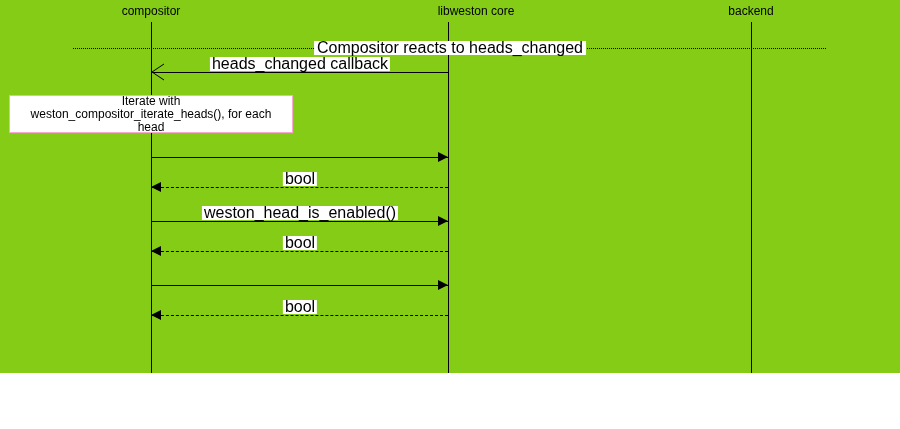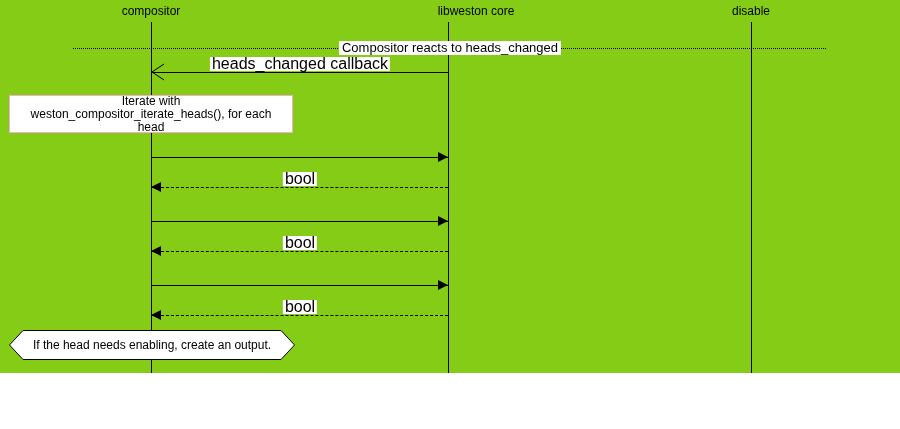--- a/index.html
+++ b/index.html
@@ -37,21 +37,21 @@
   .divider {
     position: absolute;
     height: 0;
     border-top: 1px dotted #000000;
   }
   .divider-label {
     position: absolute;
     transform: translate(-50%, -50%);
     background: #ffffff;
     padding: 0 3px;
-    font-size: 13px;
+    font-size: 16px;
     line-height: 14px;
     white-space: nowrap;
   }
   .msg-line {
     position: absolute;
     height: 0;
   }
   .msg-line.solid { border-top: 1px solid #000000; }
   .msg-line.dashed { border-top: 1px dashed #000000; }
   .msg-label {
@@ -120,46 +120,41 @@
   }
 </style>
 </head>
 <body>
 
 <div id="diagram">
     <div class="participant-label" style="left: 151px; top: 4px;">compositor</div>
     <div class="lifeline" style="left: 151px; top: 22px; height: 407px; background: rgb(0, 0, 0);"></div>
     <div class="participant-label" style="left: 448px; top: 4px; margin-left: 28px;">libweston core</div>
     <div class="lifeline" style="left: 448px; top: 22px; height: 407px; background: rgb(0, 0, 0);"></div>
-    <div class="participant-label" style="left: 751px; top: 4px;">disable</div>
+    <div class="participant-label" style="left: 751px; top: 4px;">backend</div>
     <div class="lifeline" style="left: 751px; top: 22px; height: 407px; background: rgb(0, 0, 0);"></div>
     <div class="divider" style="left: 73px; top: 48px; width: 753px;"></div>
     <div class="divider-label" style="left: 450px; top: 48px;">Compositor reacts to heads_changed</div>
     <div class="msg-line solid" style="left: 151px; top: 72px; width: 297px;"></div>
     <div class="arrowhead-open-left" style="left: 151px; top: 72px; margin-top: -9px; transform: none;"><svg width="14" height="18" viewBox="0 0 14 18">
         <polyline points="13,1 1,9 13,17" fill="none" stroke="#000000" stroke-width="1"></polyline>
       </svg></div>
     <div class="msg-label" style="left: 300px; top: 71px;">heads_changed callback</div>
     <div class="msg-line solid" style="left: 151px; top: 157px; width: 297px;"></div>
     <div class="arrowhead-filled-right" style="left: 438px; top: 157px;"></div>
     <div class="msg-line dashed" style="left: 151px; top: 187px; width: 297px;"></div>
     <div class="arrowhead-filled-left" style="left: 151px; top: 187px;"></div>
     <div class="msg-label" style="left: 300px; top: 186px;">bool</div>
     <div class="msg-line solid" style="left: 151px; top: 221px; width: 297px;"></div>
     <div class="arrowhead-filled-right" style="left: 438px; top: 221px;"></div>
+    <div class="msg-label" style="left: 300px; top: 220px;">weston_head_is_enabled()</div>
     <div class="msg-line dashed" style="left: 151px; top: 251px; width: 297px;"></div>
     <div class="arrowhead-filled-left" style="left: 151px; top: 251px;"></div>
     <div class="msg-label" style="left: 300px; top: 250px;">bool</div>
     <div class="msg-line solid" style="left: 151px; top: 285px; width: 297px;"></div>
     <div class="arrowhead-filled-right" style="left: 438px; top: 285px;"></div>
     <div class="msg-line dashed" style="left: 151px; top: 315px; width: 297px;"></div>
     <div class="arrowhead-filled-left" style="left: 151px; top: 315px;"></div>
     <div class="msg-label" style="left: 300px; top: 314px;">bool</div>
     <div class="msg-line dashed" style="left: 151px; top: 409px; width: 297px;"></div>
     <div class="arrowhead-filled-right" style="left: 438px; top: 409px;"></div>
     <div class="note-rect" style="left: 9px; top: 95px; width: 284px; height: 38px;">Iterate with weston_compositor_iterate_heads(), for each head</div>
-    <div class="note-hex-wrap" style="left: 9px; top: 330px; width: 286px; height: 30px;">
-      <svg width="286" height="30" viewBox="0 0 286 30">
-        <polygon points="14,0.5 272,0.5 285.5,15 272,29.5 14,29.5 0.5,15" fill="#ffffff" stroke="#000000" stroke-width="1"></polygon>
-      </svg>
-      <div class="note-hex-text">If the head needs enabling, create an output.</div>
-    </div>
   </div>
 
 </body></html>

